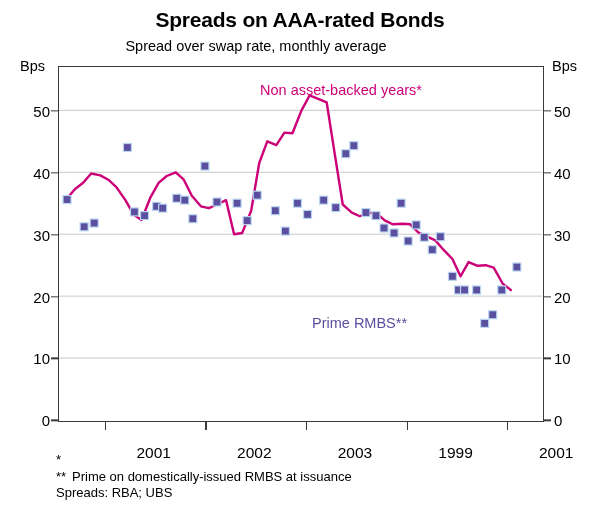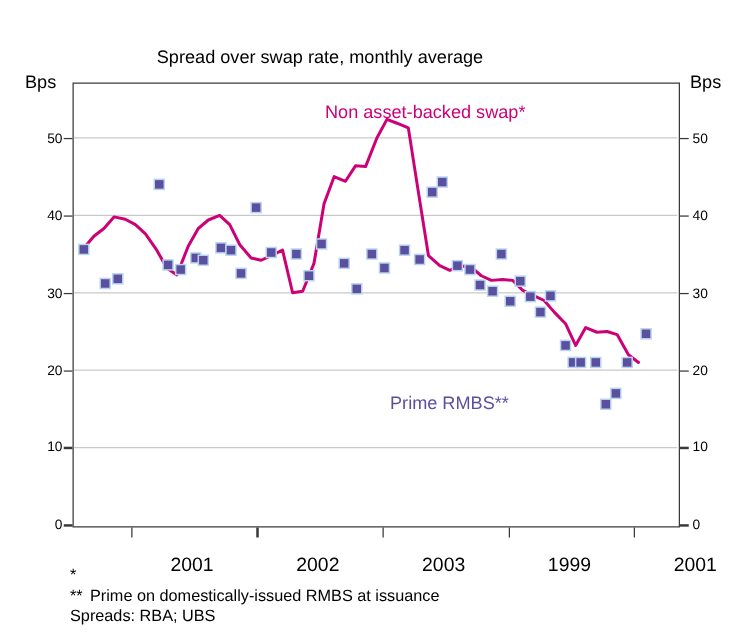--- a/index.html
+++ b/index.html
@@ -21,21 +21,21 @@
 
   .unit-left{position:absolute;left:20px;top:58px;font-size:14.5px;}
   .unit-right{position:absolute;left:552px;top:58px;font-size:14.5px;}
 
   .plot{
     position:absolute;left:58px;top:66px;width:486px;height:356px;
     border:1.4px solid #3a3a3a;box-sizing:border-box;background:#fff;
   }
 
   .ytick-label{
-    position:absolute;font-size:11px;text-align:right;width:40px;
+    position:absolute;font-size:15px;text-align:right;width:40px;
     transform:translateY(-50%);
   }
   .ytick-label.left{left:10px;text-align:right;}
   .ytick-label.right{left:554px;text-align:left;}
 
   .ytick-mark{position:absolute;width:7px;height:1.3px;background:#3a3a3a;transform:translateY(-50%);}
   .ytick-mark.left{left:51px;}
   .ytick-mark.right{left:544px;}
 
   .xtick-mark{position:absolute;top:422px;width:1.3px;height:8px;background:#3a3a3a;}
@@ -55,20 +55,21 @@
   }
   .fn-row{display:flex;}
   .fn-mark{width:16px;flex:0 0 16px;}
   svg{display:block;}
 </style>
 </head>
 <body>
 
 <div class="chart-root">
 
+  <div class="title">Spreads on AAA-rated Bonds</div>
   <div class="subtitle">Spread over swap rate, monthly average</div>
 
   <div class="unit-left">Bps</div>
   <div class="unit-right">Bps</div>
 
   <div class="plot">
     <svg id="plot-svg" width="483" height="353" viewBox="0 0 483 353">
         <line x1="0" y1="291.0701754385965" x2="483" y2="291.0701754385965" stroke="#c9c9c9" stroke-width="1"></line>
         <line x1="0" y1="229.140350877193" x2="483" y2="229.140350877193" stroke="#c9c9c9" stroke-width="1"></line>
         <line x1="0" y1="167.21052631578948" x2="483" y2="167.21052631578948" stroke="#c9c9c9" stroke-width="1"></line>
@@ -192,21 +193,21 @@
       <div class="xtick-mark" style="left: 205.306px;"></div>
       <div class="xtick-label" style="left: 254.306px;">2002</div>
       <div class="xtick-mark" style="left: 305.931px;"></div>
       <div class="xtick-label" style="left: 354.931px;">2003</div>
       <div class="xtick-mark" style="left: 406.556px;"></div>
       <div class="xtick-label" style="left: 455.556px;">1999</div>
       <div class="xtick-mark" style="left: 507.181px;"></div>
       <div class="xtick-label" style="left: 556.181px;">2001</div>
     </div>
 
-  <div class="series-label label-line">Non asset-backed swap*</div>
+  <div class="series-label label-line">Non asset-backed years*</div>
   <div class="series-label label-scatter">Prime RMBS**</div>
 
   <div class="footnotes">
     <div class="fn-row">
       <span class="fn-mark">*</span>
     </div>
     <div class="fn-row">
       <span class="fn-mark">**</span>
       <span>Prime on domestically-issued RMBS at issuance</span>
     </div>

